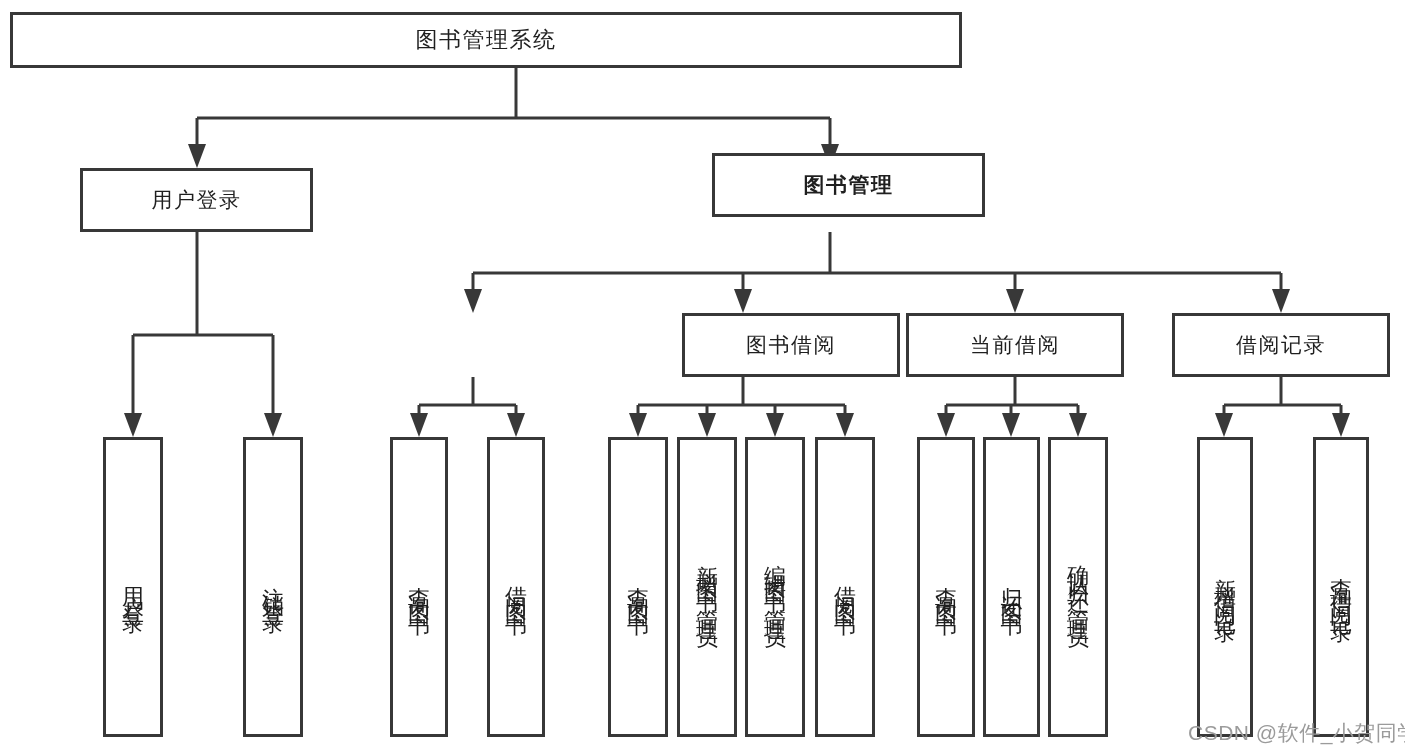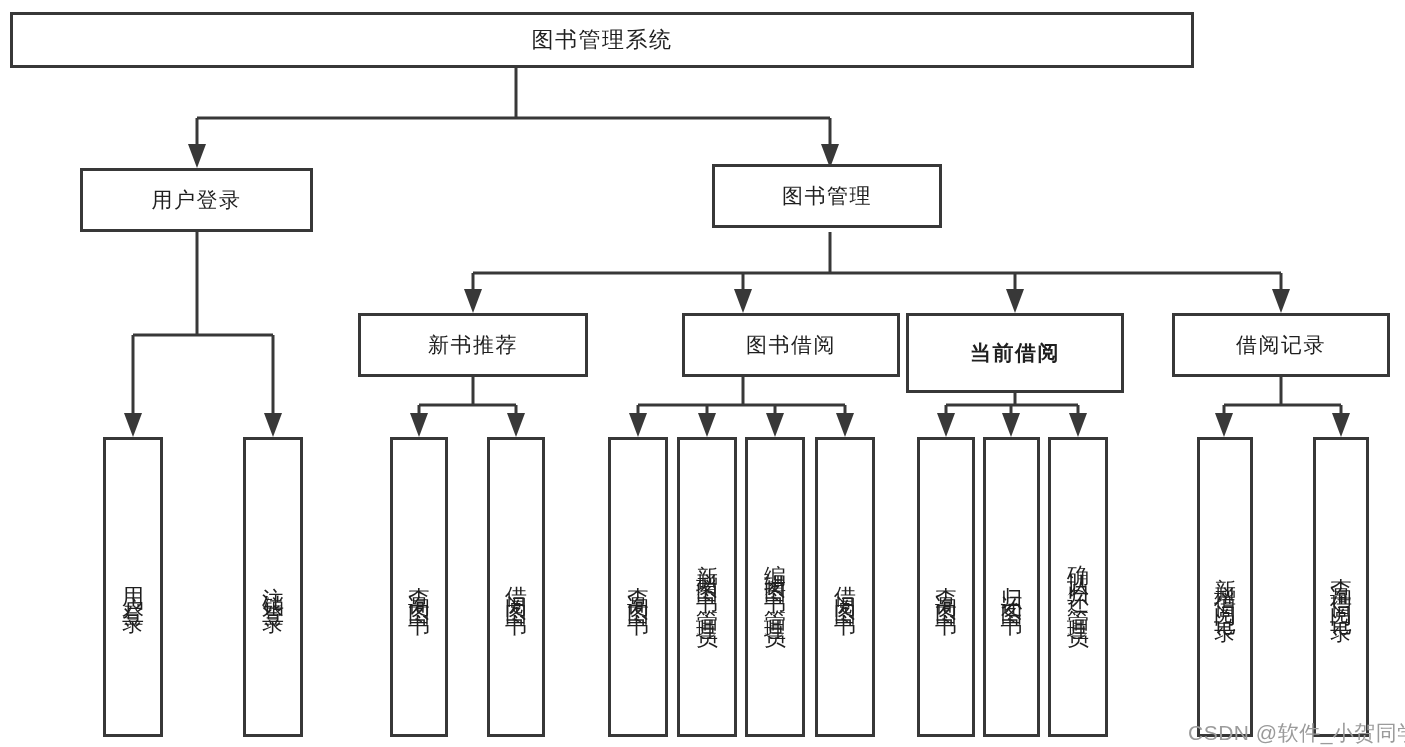--- a/index.html
+++ b/index.html
@@ -111,38 +111,35 @@
       <polygon points="766,413 784,413 775,437"></polygon>
       <polygon points="836,413 854,413 845,437"></polygon>
       <polygon points="937,413 955,413 946,437"></polygon>
       <polygon points="1002,413 1020,413 1011,437"></polygon>
       <polygon points="1069,413 1087,413 1078,437"></polygon>
       <polygon points="1215,413 1233,413 1224,437"></polygon>
       <polygon points="1332,413 1350,413 1341,437"></polygon>
     </g>
   </svg>
 
-  <div class="box hbox root-box" style="left:10px; top:12px; width:1184px; height:56px;">
+  <div class="box hbox root-box" style="left:10px; top:12px; width:952px; height:56px;">
     <span>图书管理系统</span>
   </div>
 
   <div class="box hbox" style="left:80px; top:168px; width:233px; height:64px;">
     <span>用户登录</span>
   </div>
-  <div class="box hbox" style="left:712px; top:164px; width:230px; height:64px;">
+  <div class="box hbox" style="left:712px; top:153px; width:273px; height:64px;font-weight:bold;">
     <span>图书管理</span>
   </div>
 
-  <div class="box hbox" style="left:358px; top:313px; width:230px; height:64px;">
-    <span>新书推荐</span>
-  </div>
   <div class="box hbox" style="left:634px; top:313px; width:218px; height:64px;margin-left:48px;">
     <span>图书借阅</span>
   </div>
-  <div class="box hbox" style="left:906px; top:313px; width:218px; height:80px;font-weight:bold;">
+  <div class="box hbox" style="left:906px; top:313px; width:218px; height:64px;">
     <span>当前借阅</span>
   </div>
   <div class="box hbox" style="left:1172px; top:313px; width:218px; height:64px;">
     <span>借阅记录</span>
   </div>
 
   <div class="box" style="left:103px; top:437px; width:60px; height:300px;">
     <span class="vtext">用户登录</span>
   </div>
   <div class="box" style="left:243px; top:437px; width:60px; height:300px;">

